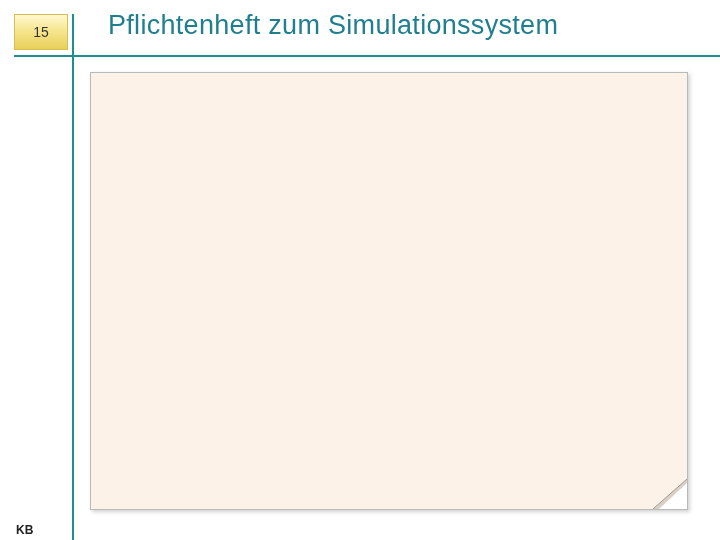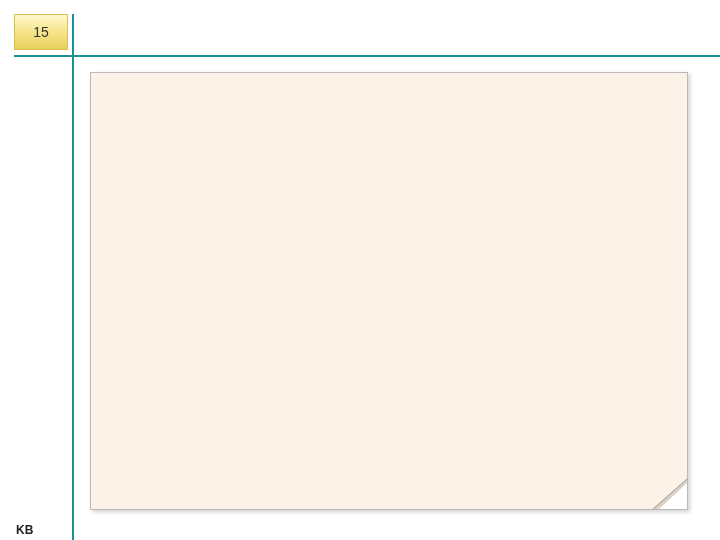--- a/index.html
+++ b/index.html
@@ -112,20 +112,21 @@
 
 <div class="slide">
 
   <div class="pagenum-box">
     <span>15</span>
   </div>
 
   <div class="hline"></div>
   <div class="vline"></div>
 
+  <div class="title">Pflichtenheft zum Simulationssystem</div>
 
   <div class="sidebar-text">
     
   </div>
 
   <div class="content-panel">
     <div class="fold-tri">
       <svg viewBox="0 0 34 30">
         <polygon points="0,30 34,30 34,0" fill="#ffffff"></polygon>
         <polygon points="0,30 34,0 34,4 6,30" fill="#dcd0c2"></polygon>

